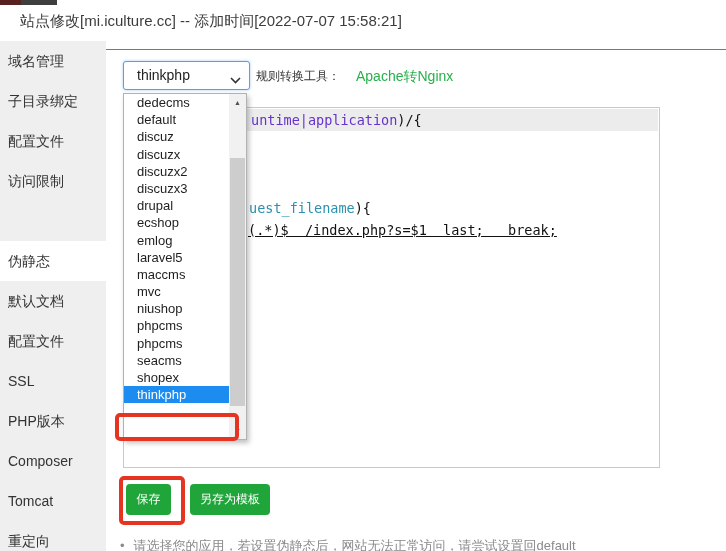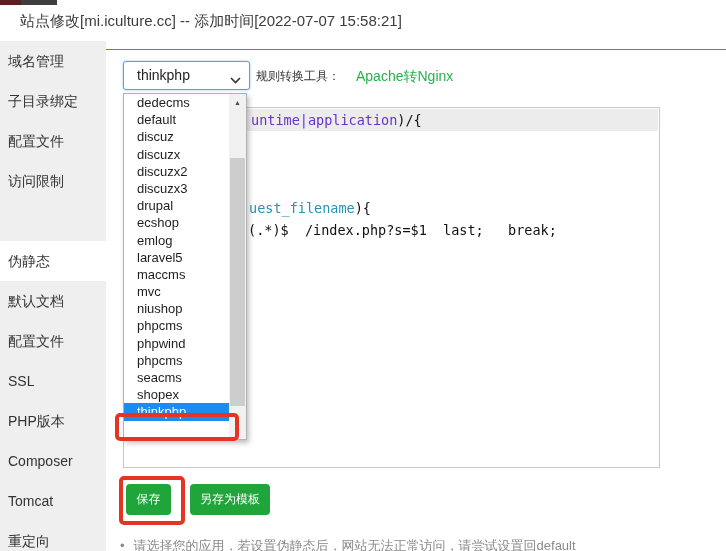--- a/index.html
+++ b/index.html
@@ -87,21 +87,21 @@
       <div class="side-item">Composer</div>
       <div class="side-item">Tomcat</div>
       <div class="side-item">重定向</div>
     </div>
 
   <div class="editor">
     <div class="active-line"></div>
     <div id="code">
         <div class="frag" style="top: 1px; left: 127px;"><span class="c-violet">untime|application</span><span class="c-plain">)/{</span></div>
         <div class="frag" style="top: 89px; left: 125px;"><span class="c-teal">uest_filename</span><span class="c-plain">){</span></div>
-        <div class="frag" style="top: 111px; left: 124px;"><span class="c-plain">(.*)$  /index.php?s=$1  last;   break;</span></div>
+        <div class="frag" style="top: 111px; left: 124px; text-decoration: underline;"><span class="c-plain">(.*)$  /index.php?s=$1  last;   break;</span></div>
       </div>
   </div>
 
   <div class="select">
     <span class="val">thinkphp</span>
     <span class="chev">
       <svg width="11" height="7" viewBox="0 0 11 7">
           <polyline points="1,1 5.5,5.5 10,1" fill="none" stroke="#333" stroke-width="1.6"></polyline>
         </svg>
     </span>
@@ -119,21 +119,20 @@
         <div class="opt">discuzx2</div>
         <div class="opt">discuzx3</div>
         <div class="opt">drupal</div>
         <div class="opt">ecshop</div>
         <div class="opt">emlog</div>
         <div class="opt">laravel5</div>
         <div class="opt">maccms</div>
         <div class="opt">mvc</div>
         <div class="opt">niushop</div>
         <div class="opt">phpcms</div>
-        <div class="opt">phpwind</div>
         <div class="opt">phpcms</div>
         <div class="opt">seacms</div>
         <div class="opt">shopex</div>
         <div class="opt sel">thinkphp</div>
       </div>
     <div class="dscroll">
       <div class="sbtn up">▲</div>
       <div class="thumb"></div>
       <div class="sbtn down">▼</div>
     </div>

